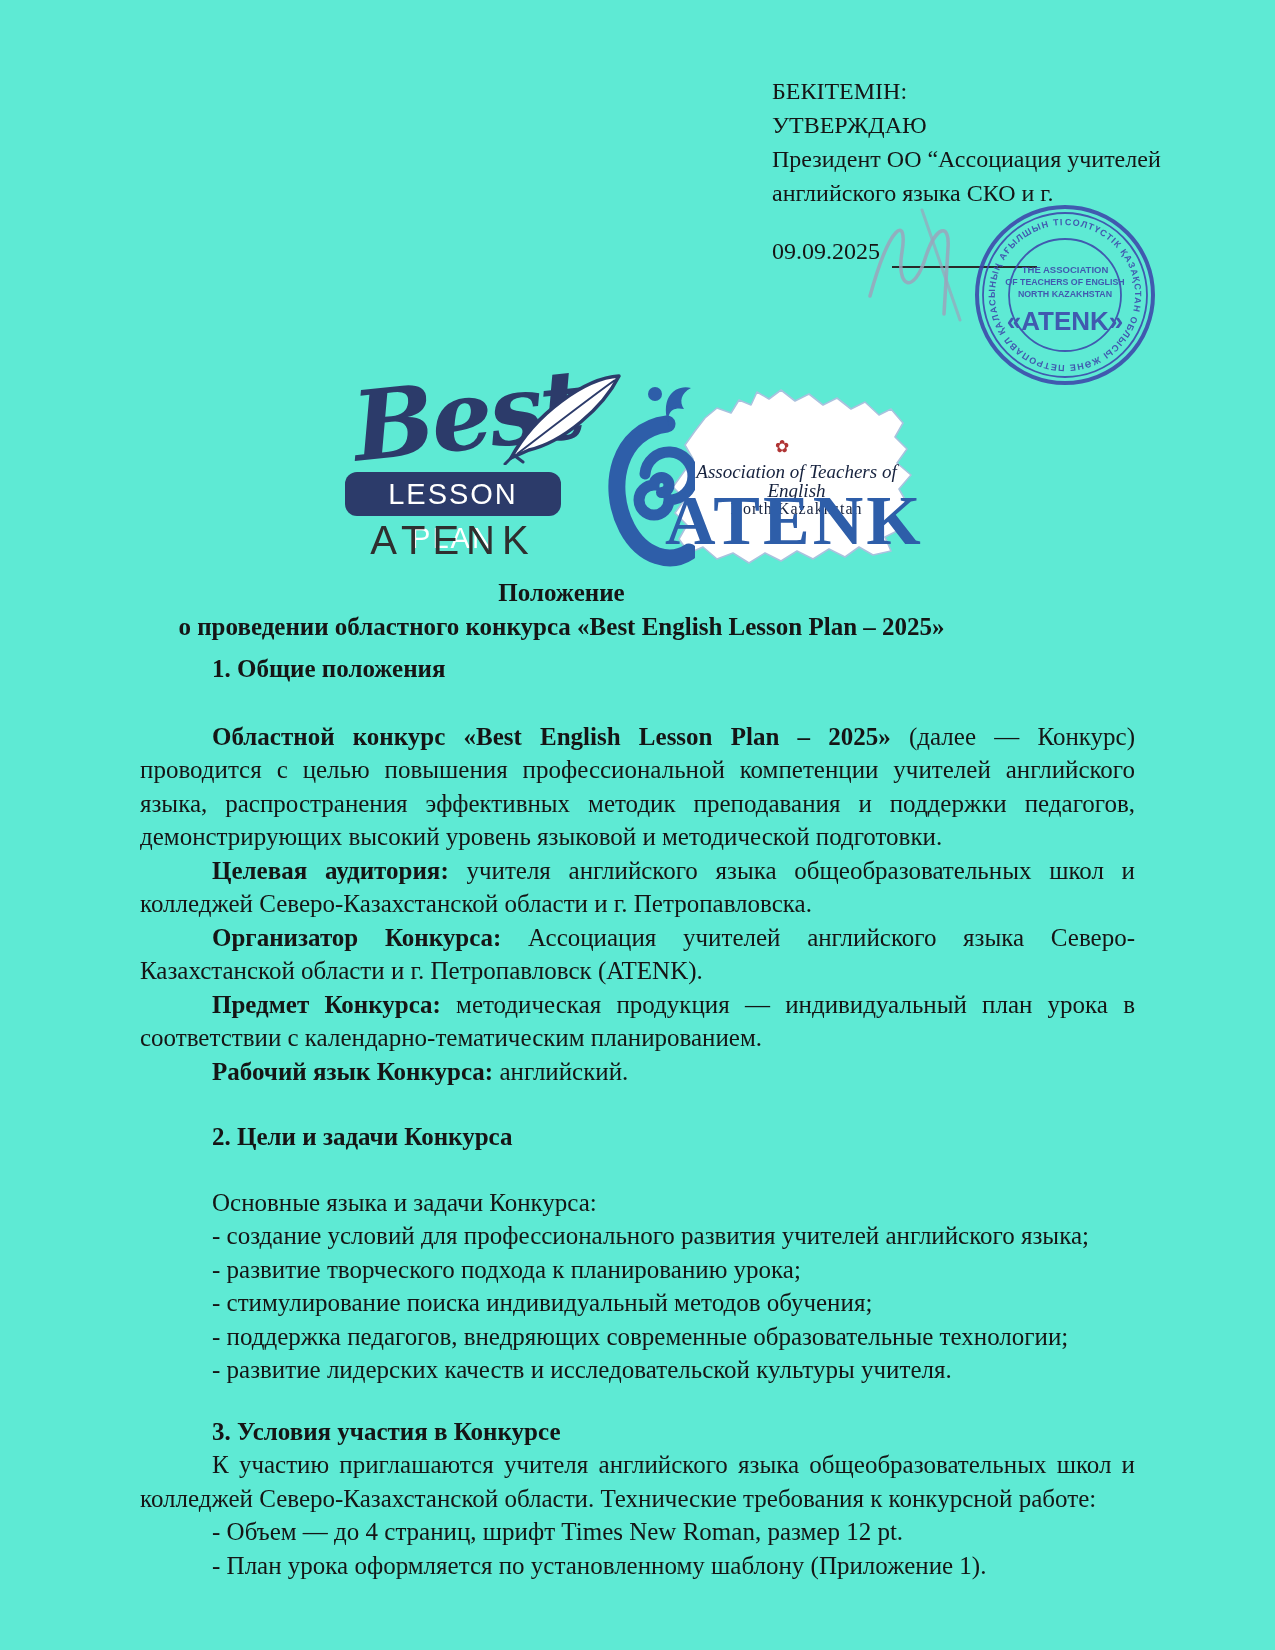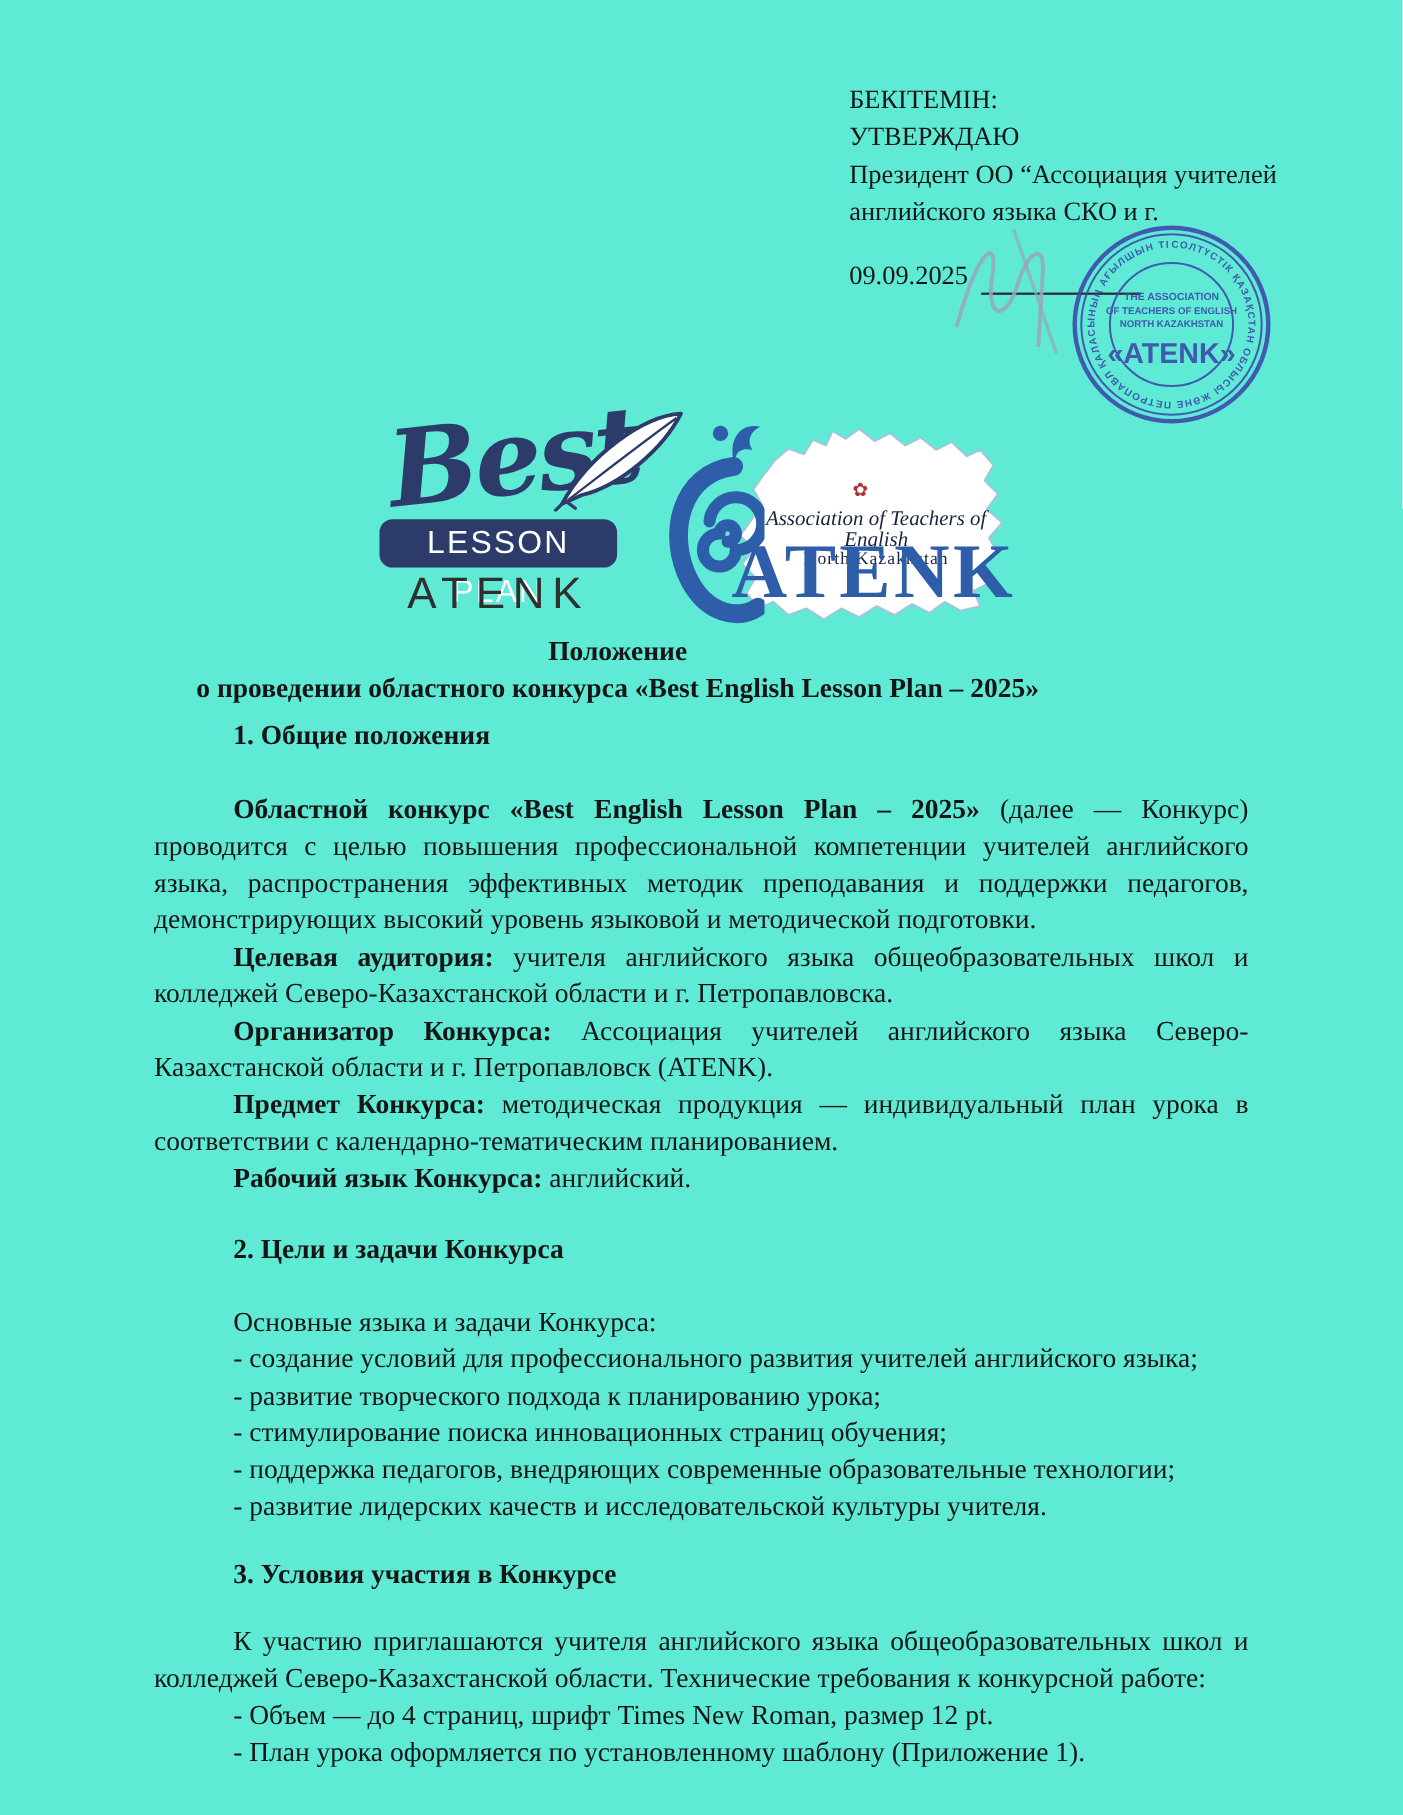--- a/index.html
+++ b/index.html
@@ -40,21 +40,21 @@
              font-weight:bold;font-size:70px;line-height:70px;color:#2e5ea9;letter-spacing:3px;}
 
   
   .title-block{position:absolute;left:0;top:576px;width:1123px;text-align:center;
                font-weight:bold;font-size:25px;line-height:34px;}
 
   
   .content{position:absolute;left:140px;top:652px;width:995px;font-size:25px;line-height:33.5px;}
   .h{font-weight:bold;text-indent:72px;}
   .h2m{margin-top:32px;margin-bottom:32px;}
-  .h3m{margin-top:28px;margin-bottom:28px;}
+  .h3m{margin-top:28px;}
   .h1m{margin-bottom:34px;}
   .content p{margin:0;text-indent:72px;text-align:justify;}
   .content .line{margin:0;text-indent:72px;text-align:left;}
   b{font-weight:bold;}
 </style>
 </head>
 <body>
 
 <div class="page">
 
@@ -135,21 +135,21 @@
     <p><b>Целевая аудитория:</b><span> учителя английского языка общеобразовательных школ и колледжей Северо-Казахстанской области и г. Петропавловска.</span></p>
     <p><b>Организатор Конкурса:</b><span> Ассоциация учителей английского языка Северо-Казахстанской области и г. Петропавловск (ATENK).</span></p>
     <p><b>Предмет Конкурса:</b><span> методическая продукция — индивидуальный план урока в соответствии с календарно-тематическим планированием.</span></p>
     <p><b>Рабочий язык Конкурса:</b><span> английский.</span></p>
 
     <div class="h h2m">2. Цели и задачи Конкурса</div>
 
     <div class="line">Основные языка и задачи Конкурса:</div>
     <div class="line">- создание условий для профессионального развития учителей английского языка;</div>
     <div class="line">- развитие творческого подхода к планированию урока;</div>
-    <div class="line">- стимулирование поиска инновационных страниц обучения;</div>
+    <div class="line">- стимулирование поиска индивидуальный методов обучения;</div>
     <div class="line">- поддержка педагогов, внедряющих современные образовательные технологии;</div>
     <div class="line">- развитие лидерских качеств и исследовательской культуры учителя.</div>
 
     <div class="h h3m">3. Условия участия в Конкурсе</div>
 
     <p>К участию приглашаются учителя английского языка общеобразовательных школ и колледжей Северо-Казахстанской области. Технические требования к конкурсной работе:</p>
     <div class="line">- Объем — до 4 страниц, шрифт Times New Roman, размер 12 pt.</div>
     <div class="line">- План урока оформляется по установленному шаблону (Приложение 1).</div>
 
   </div>

